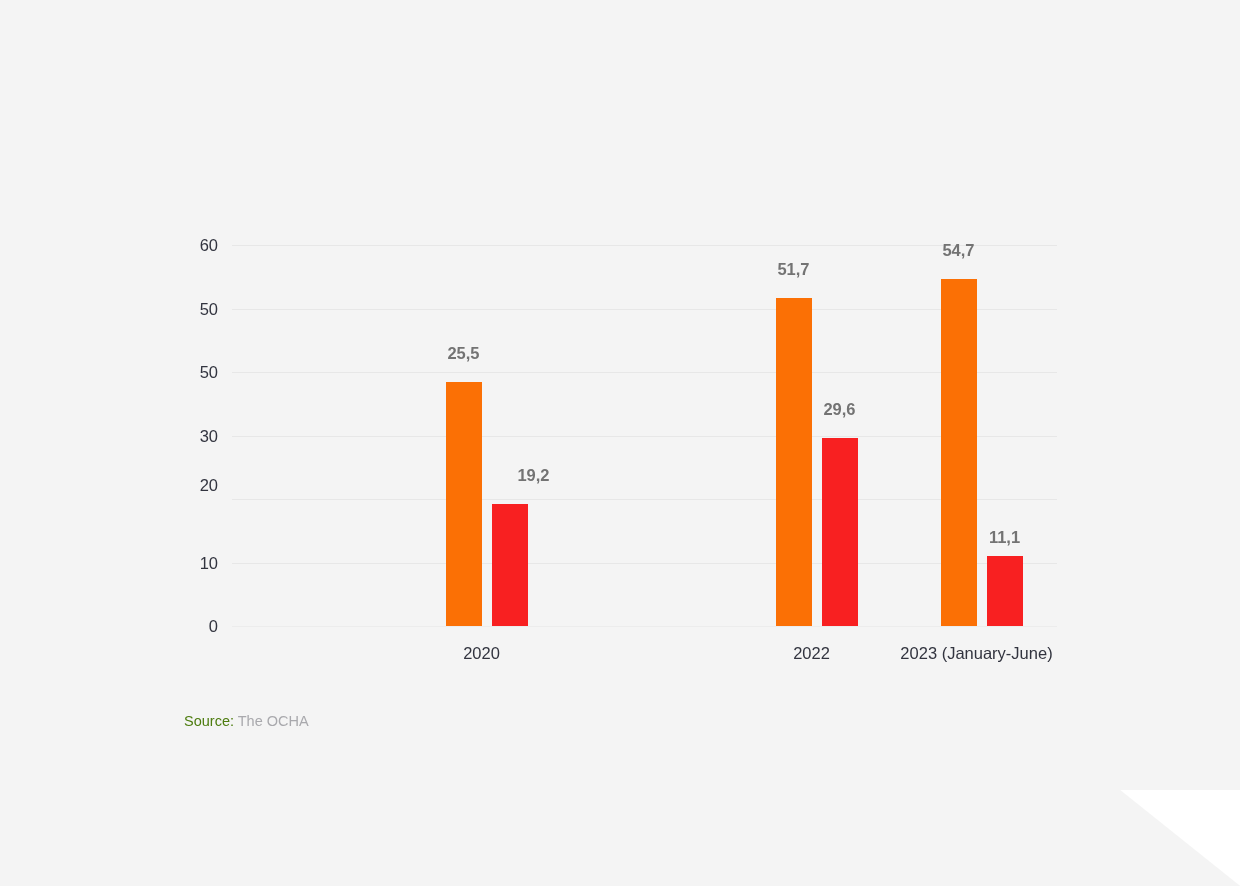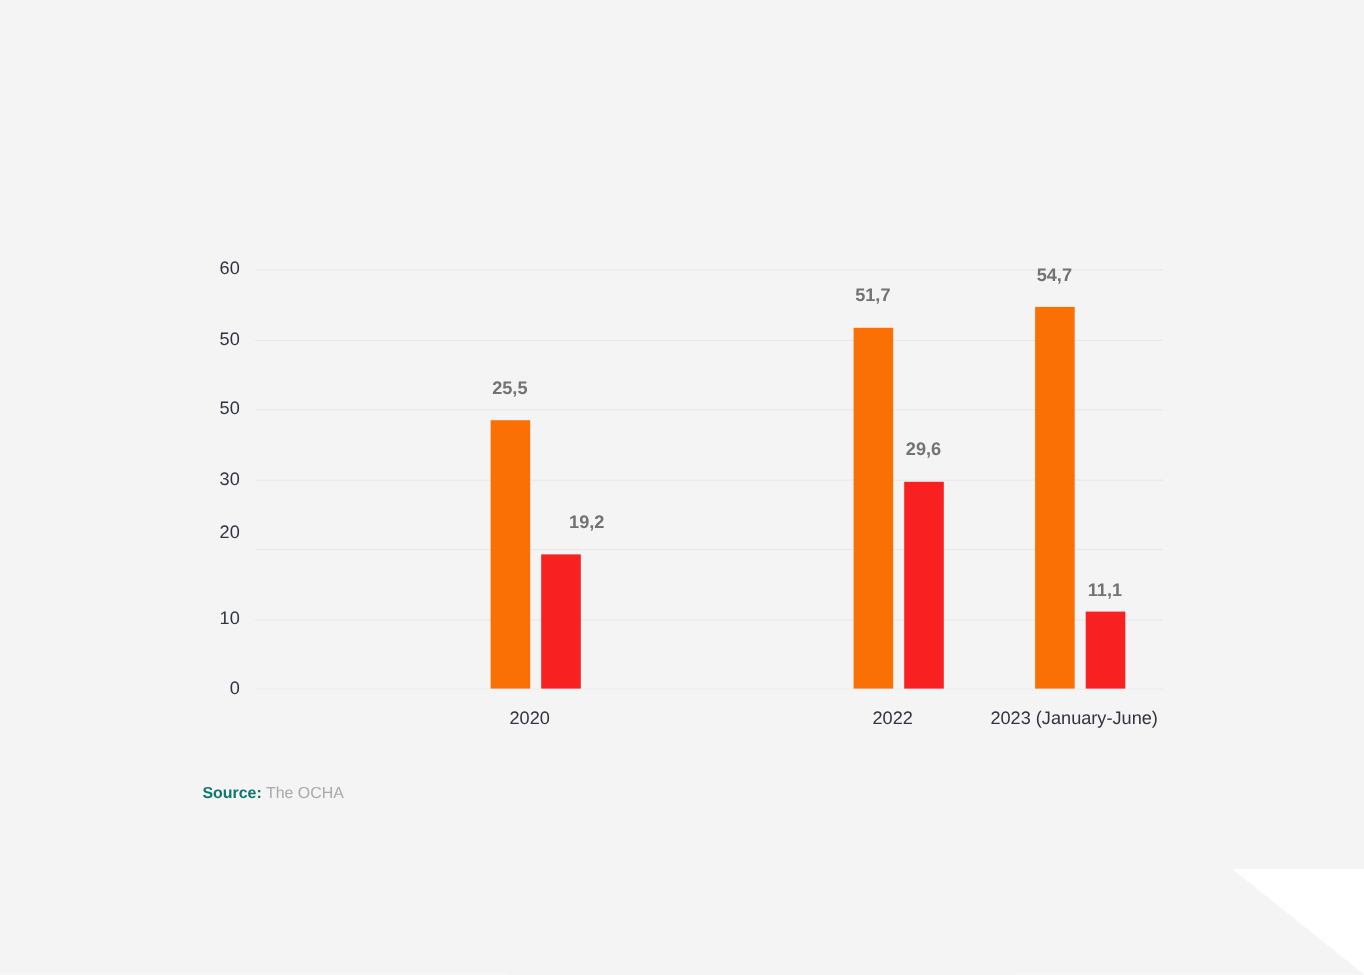--- a/index.html
+++ b/index.html
@@ -119,22 +119,22 @@
 
   #source-note {
     position: absolute;
     left: 184px;
     top: 713px;
     font-size: 14.5px;
     color: #a9a9ad;
     white-space: nowrap;
   }
   #source-note .source-label {
-    font-weight: bold;
-    color: #0f766e;
+    font-weight: normal;
+    color: #4d7c0f;
   }
 </style>
 </head>
 <body>
 
 <div id="page">
 
 
   <div id="plot-area">
 

